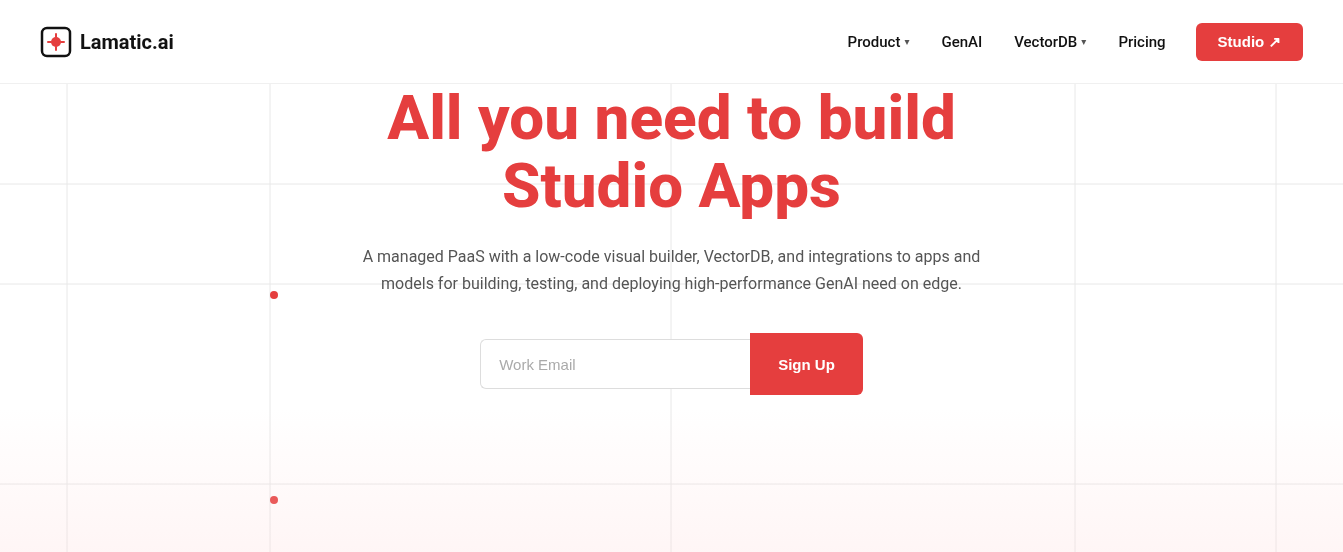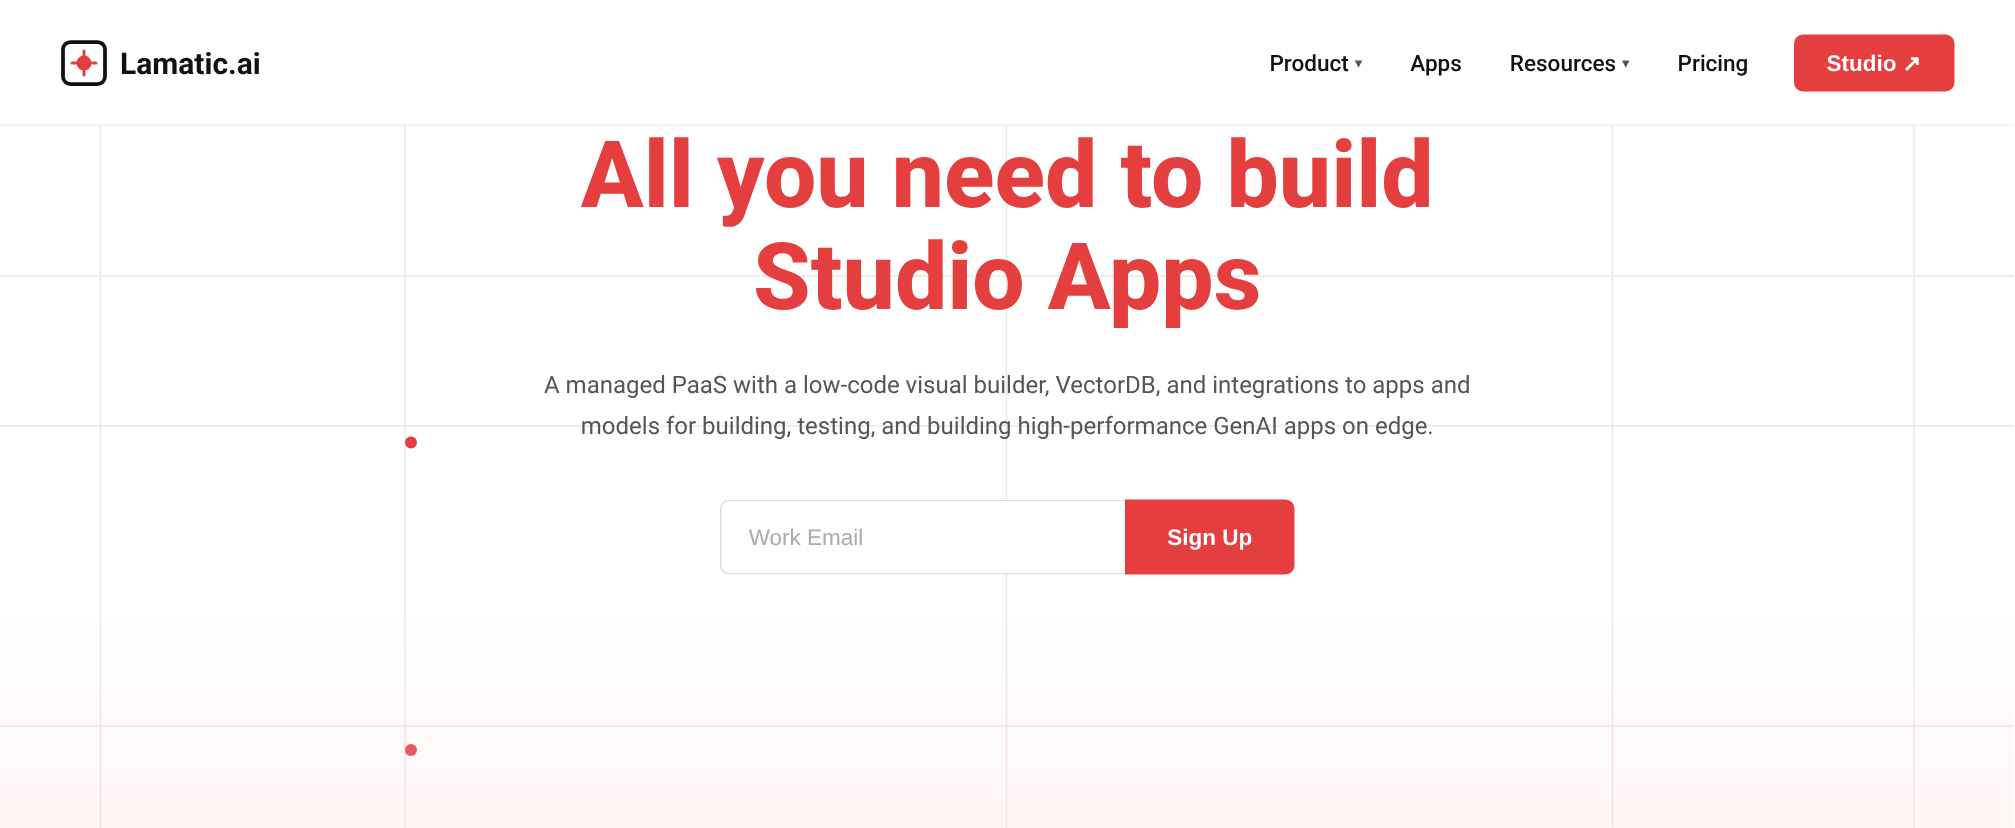--- a/index.html
+++ b/index.html
@@ -189,21 +189,21 @@
       border-radius: 6px 0 0 6px;
       outline: none;
       color: #0f172a;
     }
 
     .email-input::placeholder {
       color: #aaa;
     }
 
     .signup-btn {
-      height: 50px;
+      height: 62px;
       padding: 0 28px;
       background: #e53e3e;
       color: #fff;
       font-size: 15px;
       font-weight: 700;
       border: none;
       border-radius: 0 6px 6px 0;
       cursor: pointer;
     }
   </style>
@@ -219,24 +219,24 @@
     </svg>
     <span class="logo-text">Lamatic.ai</span>
   </a>
 
   <div class="nav-links">
     <a class="nav-link">
       <span>Product</span>
       <span class="chevron">▾</span>
     </a>
     <a class="nav-link">
-      <span>Apps</span>
-    </a>
-    <a class="nav-link">
-      <span>Resources</span>
+      <span>GenAI</span>
+    </a>
+    <a class="nav-link">
+      <span>VectorDB</span>
       <span class="chevron">▾</span>
     </a>
     <a class="nav-link">
       <span>Pricing</span>
     </a>
     <button class="studio-btn">
       <span>Studio ↗</span>
     </button>
   </div>
 </nav>
@@ -261,21 +261,21 @@
   <div class="red-dot red-dot-1"></div>
   <div class="red-dot red-dot-2"></div>
 
   <div class="hero-gradient"></div>
 
   <div class="hero-content">
     <h1 class="hero-title">
       <span>All you need to build</span><br>
       <span>Studio Apps</span>
     </h1>
-    <p class="hero-subtitle">A managed PaaS with a low-code visual builder, VectorDB, and integrations to apps and models for building, testing, and building high-performance GenAI apps on edge.</p>
+    <p class="hero-subtitle">A managed PaaS with a low-code visual builder, VectorDB, and integrations to apps and models for building, testing, and deploying high-performance GenAI need on edge.</p>
 
     <div class="cta-row">
       <input class="email-input" type="email" placeholder="Work Email" style="">
       <button class="signup-btn">
         <span>Sign Up</span>
       </button>
     </div>
   </div>
 
 </section>

